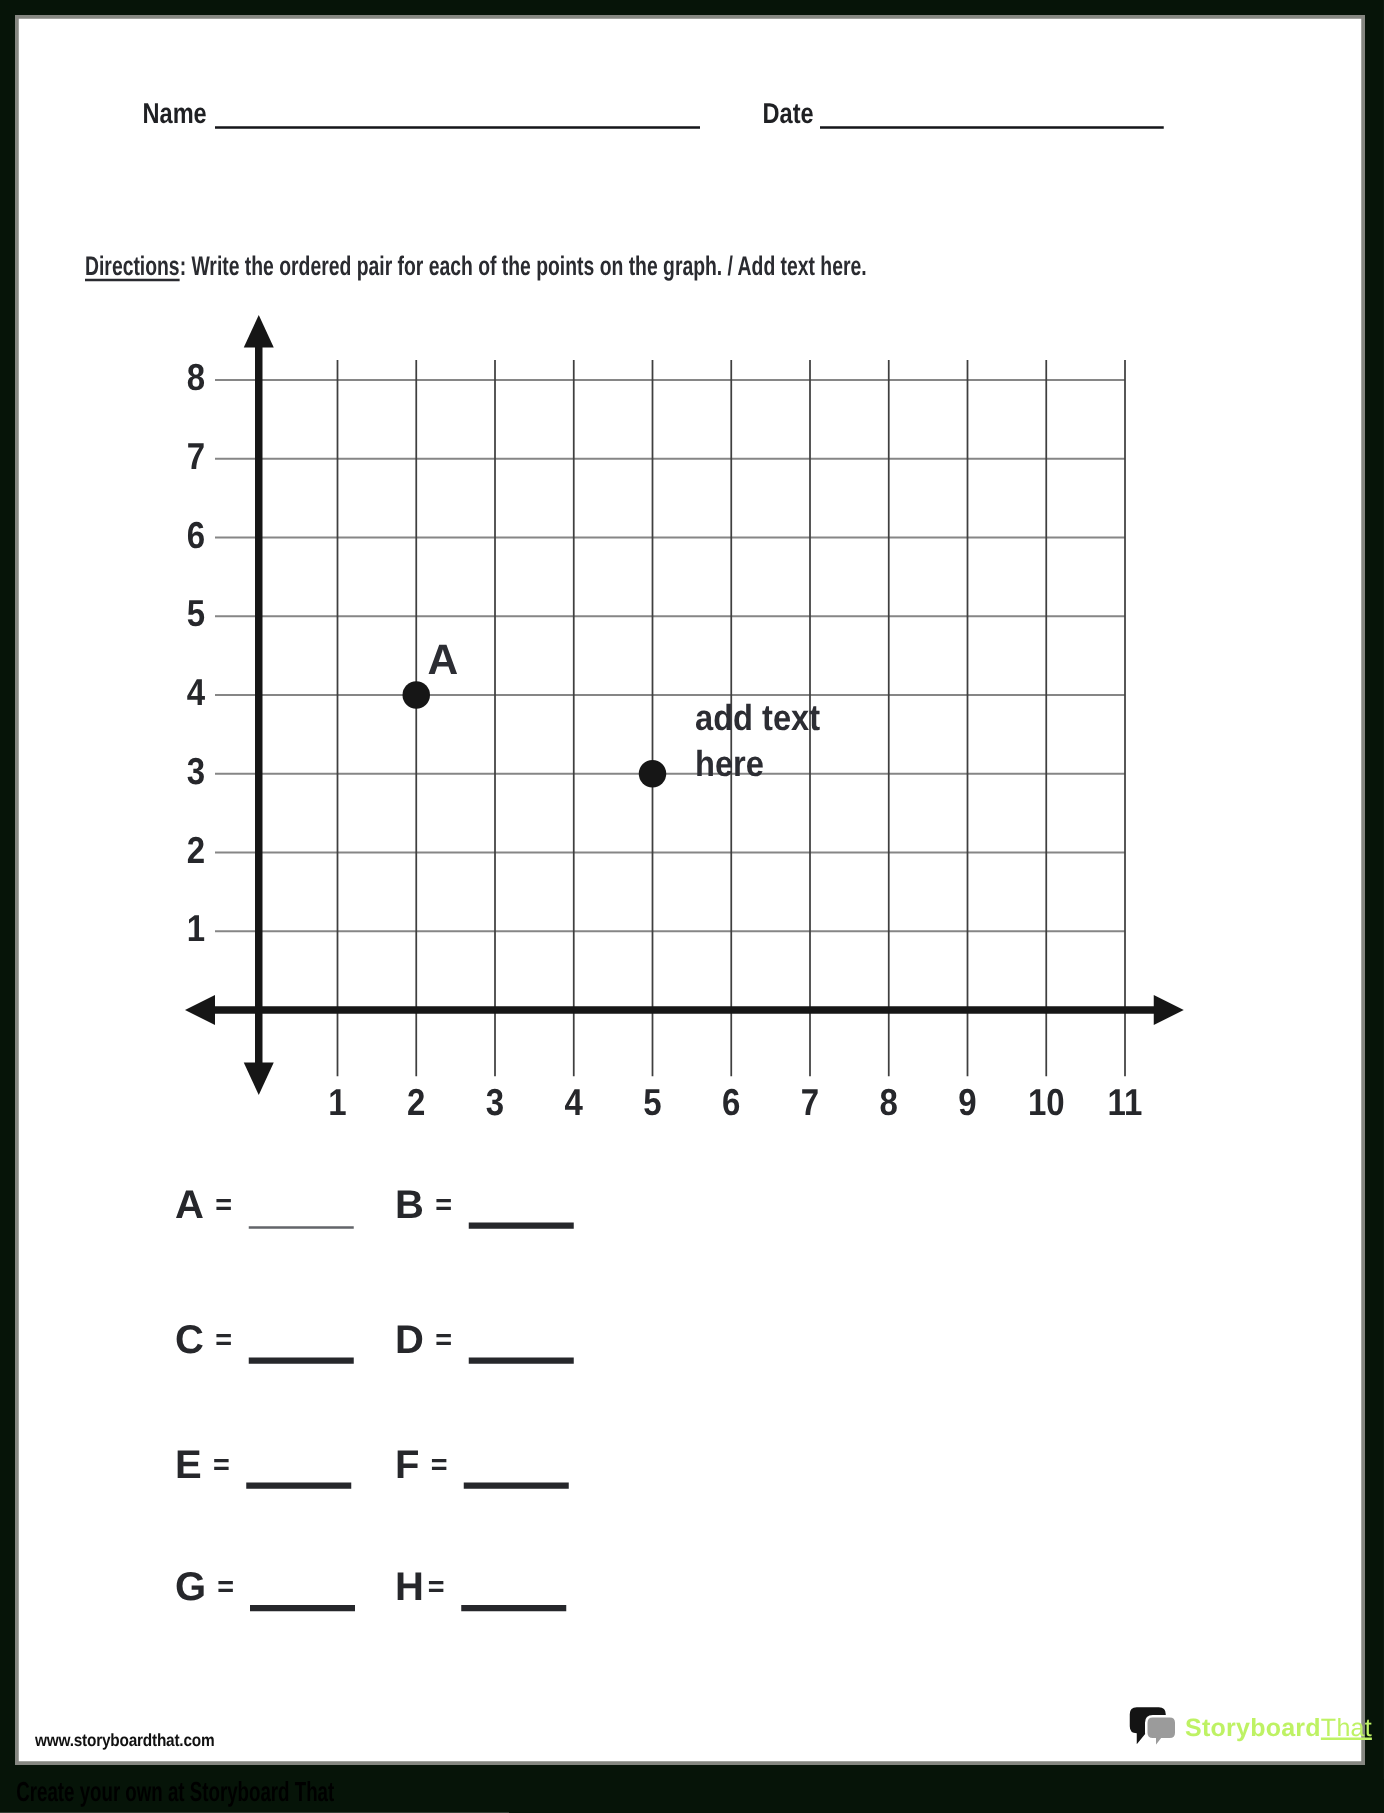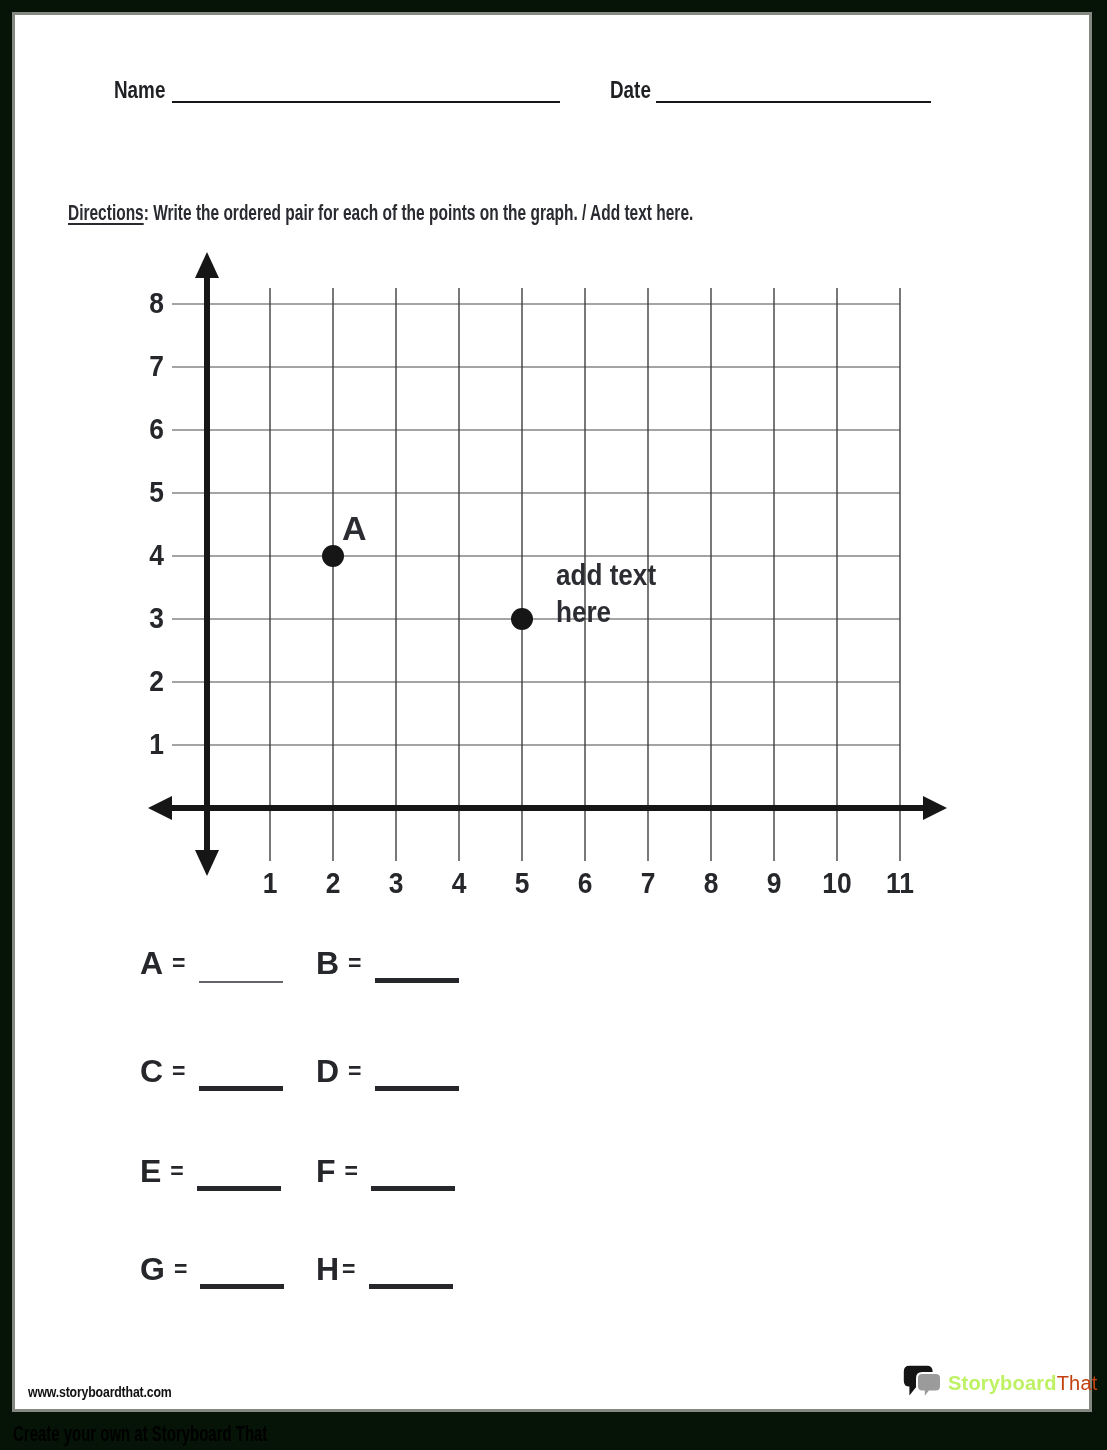--- a/index.html
+++ b/index.html
@@ -35,21 +35,21 @@
   .ans-eq.tight{margin-left:3px;}
   .ans-blank{display:inline-block;width:84px;height:20px;vertical-align:-9px;}
   .ans-blank.thick{border-bottom:5px solid #26272b;}
   .ans-blank.thin{border-bottom:2px solid #63656a;}
   
   .site-url{left:28px;top:1384px;font-size:14px;font-weight:bold;color:#111;letter-spacing:-0.2px;
             transform:scaleX(0.88);transform-origin:left;white-space:nowrap;}
   .logo{left:903px;top:1365px;display:flex;align-items:center;}
   .logo-text{font-size:20px;margin-left:5px;white-space:nowrap;letter-spacing:0.2px;}
   .logo-dark{color:#bef264;font-weight:bold;}
-  .logo-gray{color:#c2410c;}
+  .logo-gray{color:#bef264;text-decoration:underline;}
   .tagline{left:13px;top:1421px;font-size:22px;font-weight:bold;color:#000000;white-space:nowrap;
            transform:scaleX(0.68);transform-origin:left;}
 </style>
 </head>
 <body>
 
 <div id="canvas">
   <div class="page"></div>
 
   <div class="abs hdr-label" style="left:114px;top:77px;">Name</div>

